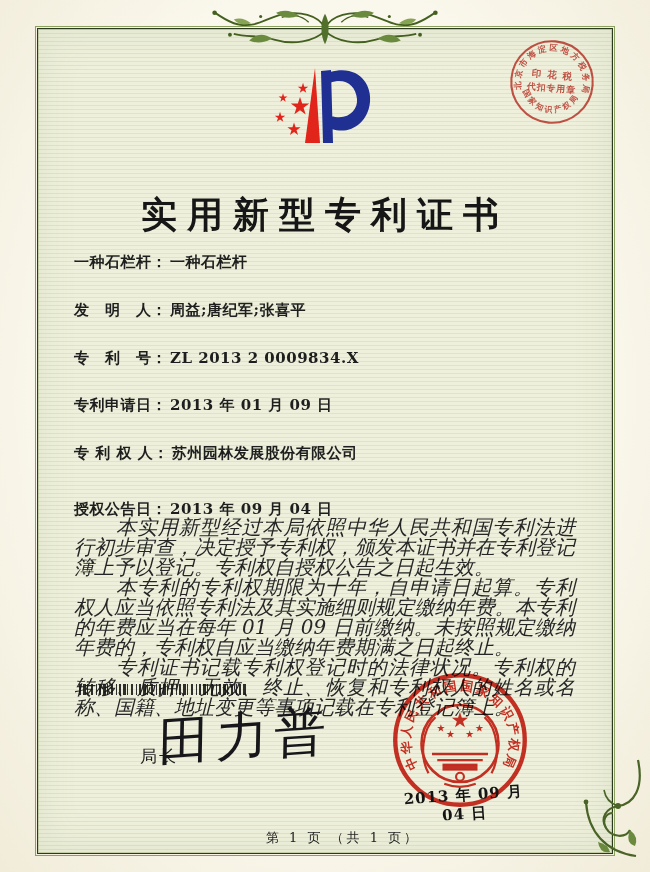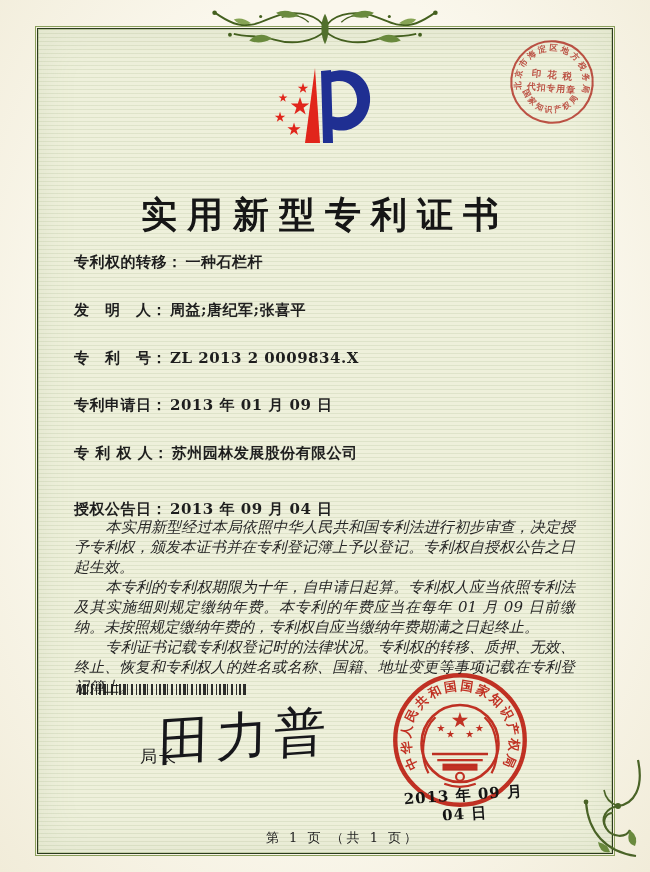--- a/index.html
+++ b/index.html
@@ -23,21 +23,21 @@
       rgba(255,255,255,0) 1px, rgba(255,255,255,0) 4px);
     box-shadow:inset 0 0 0 1px rgba(150,170,110,.45), inset 0 0 40px rgba(120,140,90,.12);
   }
   .cert-no{position:absolute;left:62px;top:76px;font-size:15px;letter-spacing:2px;color:#2b2b2b;}
   .logo{position:absolute;left:272px;top:62px;width:106px;height:92px;}
   .title{position:absolute;left:0;top:163px;width:650px;text-align:center;
     font-size:36px;font-weight:bold;letter-spacing:10px;color:#161616;margin-top:28px;}
   .field-row{position:absolute;left:74px;font-size:15px;color:#1e1e1e;
     font-weight:600;letter-spacing:.5px;white-space:nowrap;}
   .field-row .value{margin-left:3px;font-weight:600;margin-top:9px;}
-  .paras{position:absolute;left:74px;top:517px;width:501px;font-size:15px;line-height:20px;
+  .paras{position:absolute;left:74px;top:517px;width:501px;font-size:20px;line-height:20px;
     color:#262626;text-align:justify;font-style:italic;}
   .paras p{margin:0;text-indent:2.1em;}
   .barcode{position:absolute;left:79px;top:684px;width:167px;height:11px;opacity:.88;
     background:repeating-linear-gradient(90deg,
       #141414 0 2px,transparent 2px 4px,#141414 4px 7px,transparent 7px 8px,
       #141414 8px 9px,transparent 9px 12px,#141414 12px 14px,transparent 14px 17px,
       #141414 17px 18px,transparent 18px 20px);}
   .signer-title{position:absolute;left:118px;top:745px;font-size:17px;letter-spacing:2px;color:#1c1c1c;margin-left:22px;}
   .signature{position:absolute;left:158px;top:702px;font-size:52px;color:#17171b;
     letter-spacing:6px;font-weight:500;transform:rotate(-4deg) skewX(-5deg);}
@@ -102,21 +102,21 @@
       <text x="31" y="30" font-size="12">★</text>
       <text x="11" y="39" font-size="10">★</text>
       <text x="8" y="59" font-size="12">★</text>
       <text x="22" y="72" font-size="15">★</text>
     </g>
   </svg>
 
   <div class="title">实用新型专利证书</div>
 
   <div class="field-row" style="top:253px">
-    <span>专利权的转移：</span><span class="value">一种石栏杆</span>
+    <span>一种石栏杆：</span><span class="value">一种石栏杆</span>
   </div>
   <div class="field-row" style="top:301px">
     <span>发　明　人：</span><span class="value">周益;唐纪军;张喜平</span>
   </div>
   <div class="field-row" style="top:349px">
     <span>专　利　号：</span><span class="value">ZL 2013 2 0009834.X</span>
   </div>
   <div class="field-row" style="top:396px">
     <span>专利申请日：</span><span class="value">2013 年 01 月 09 日</span>
   </div>

